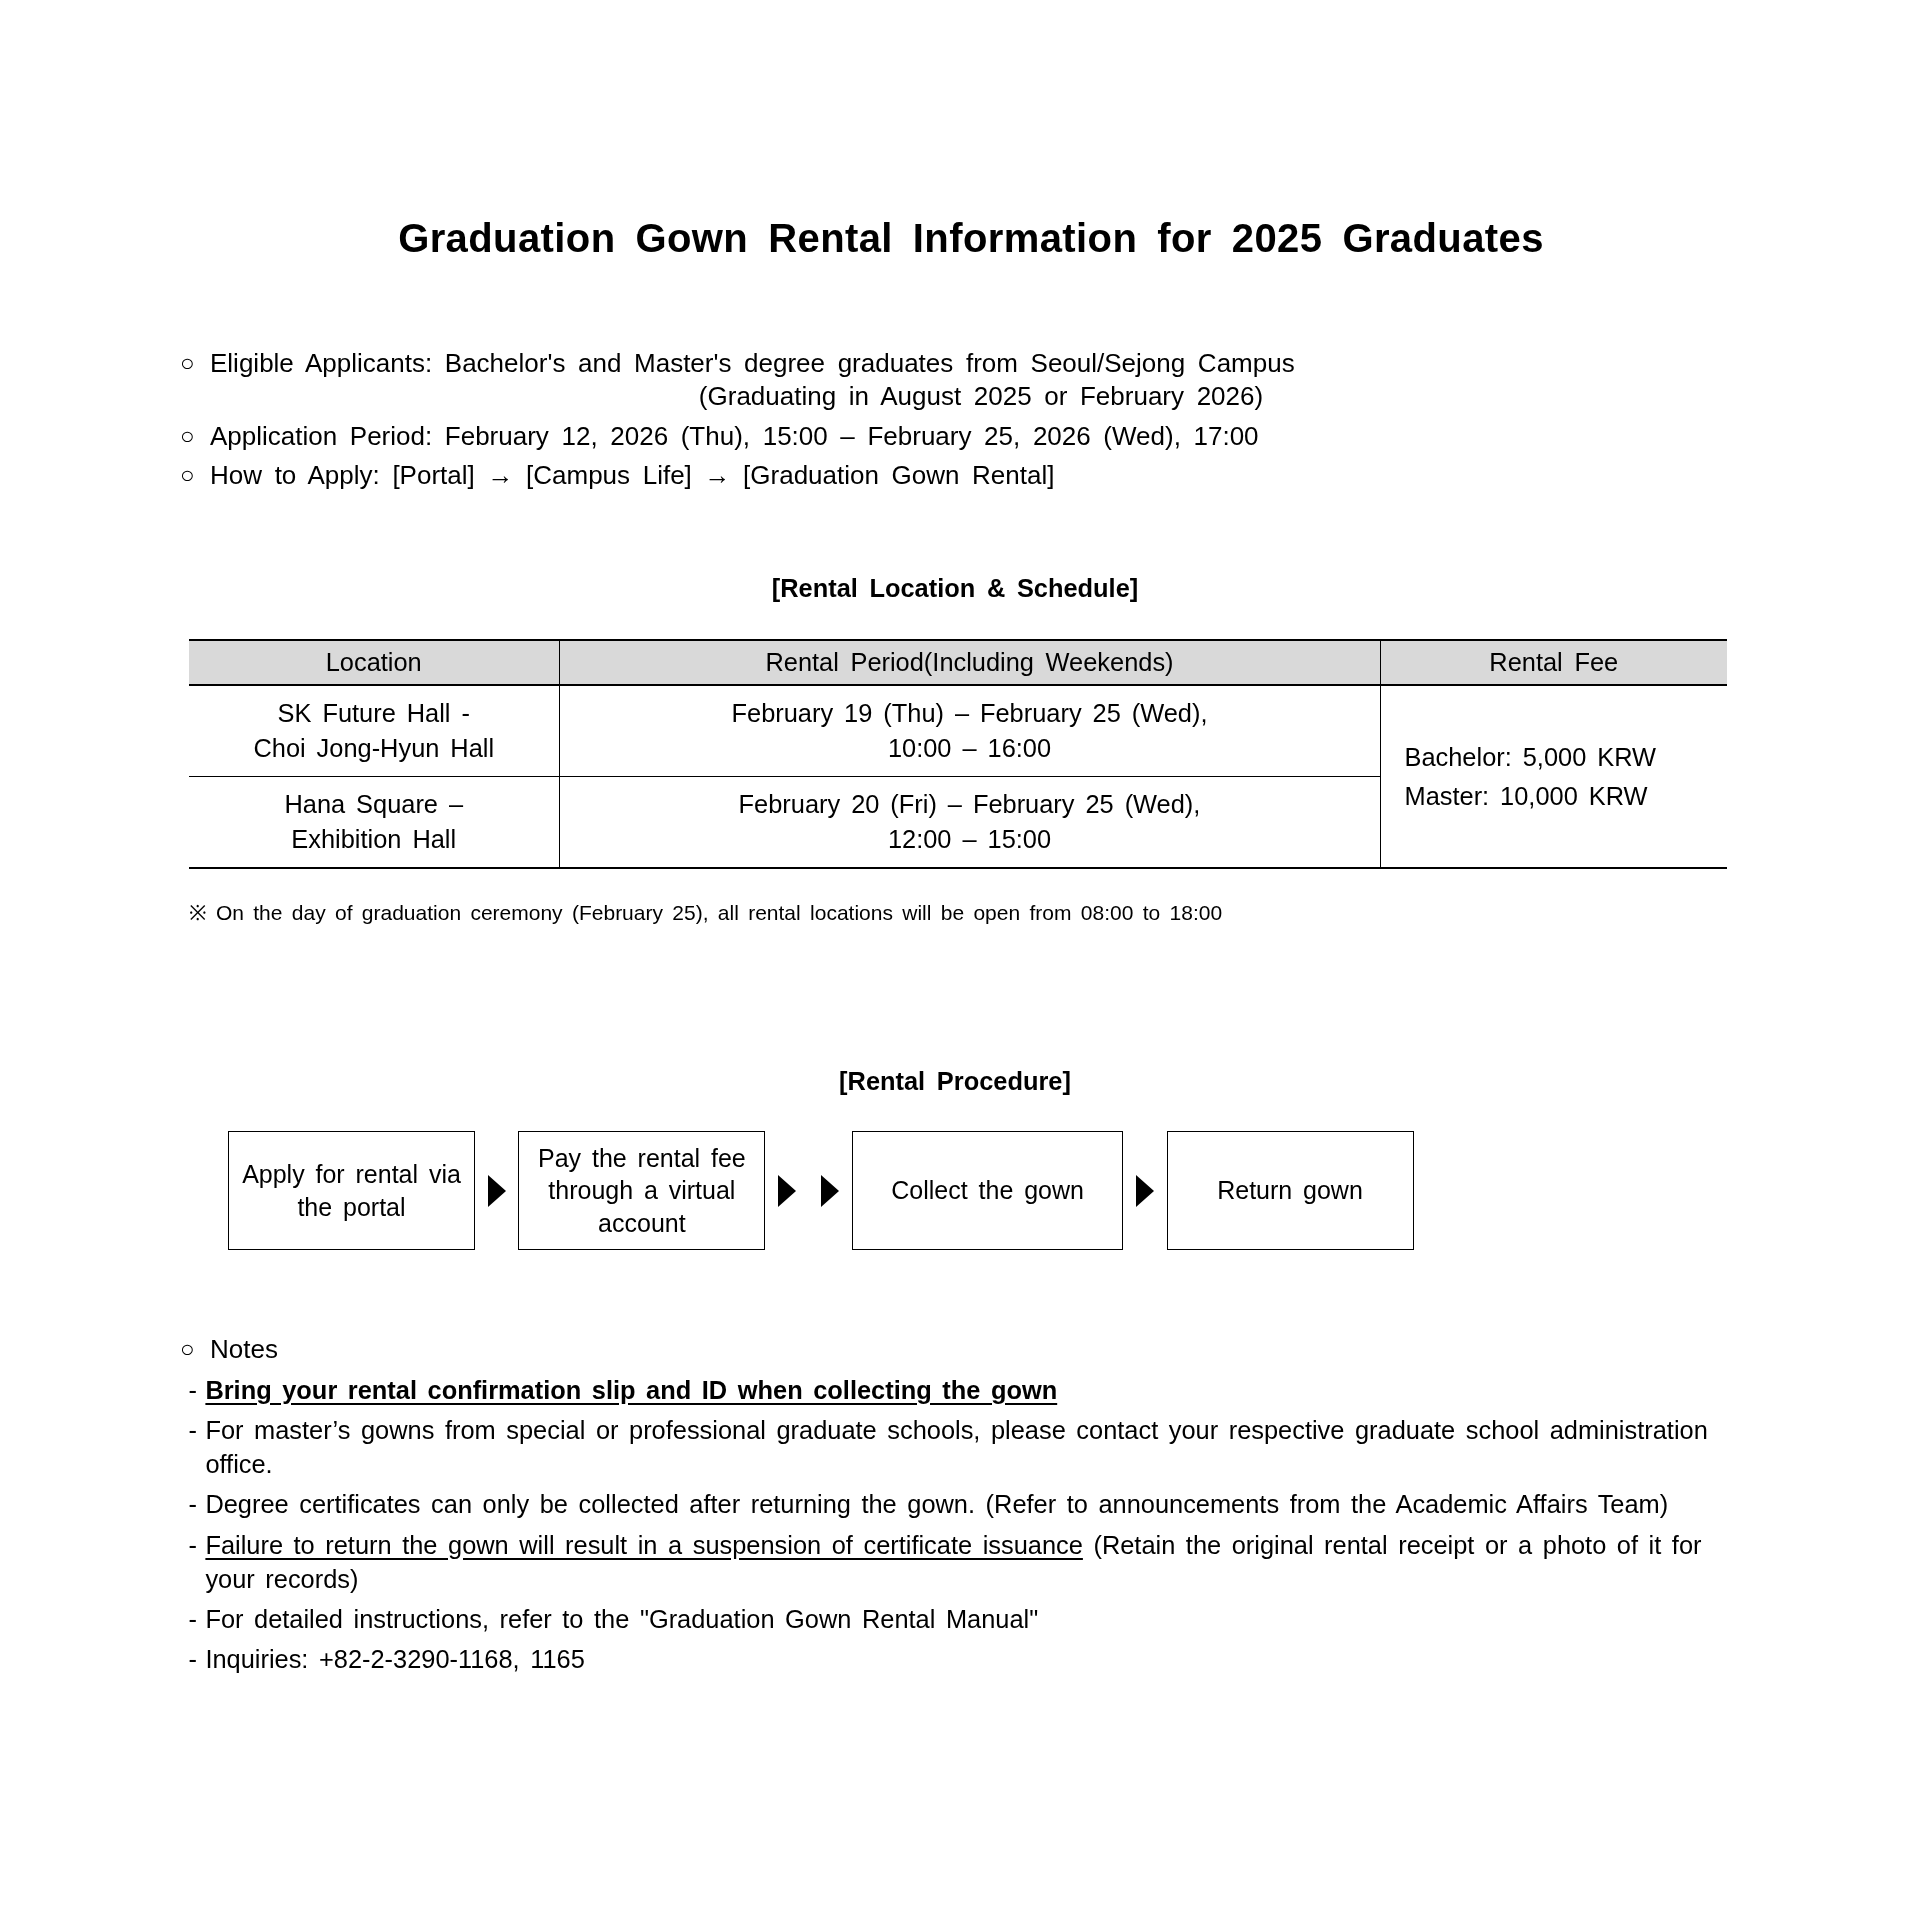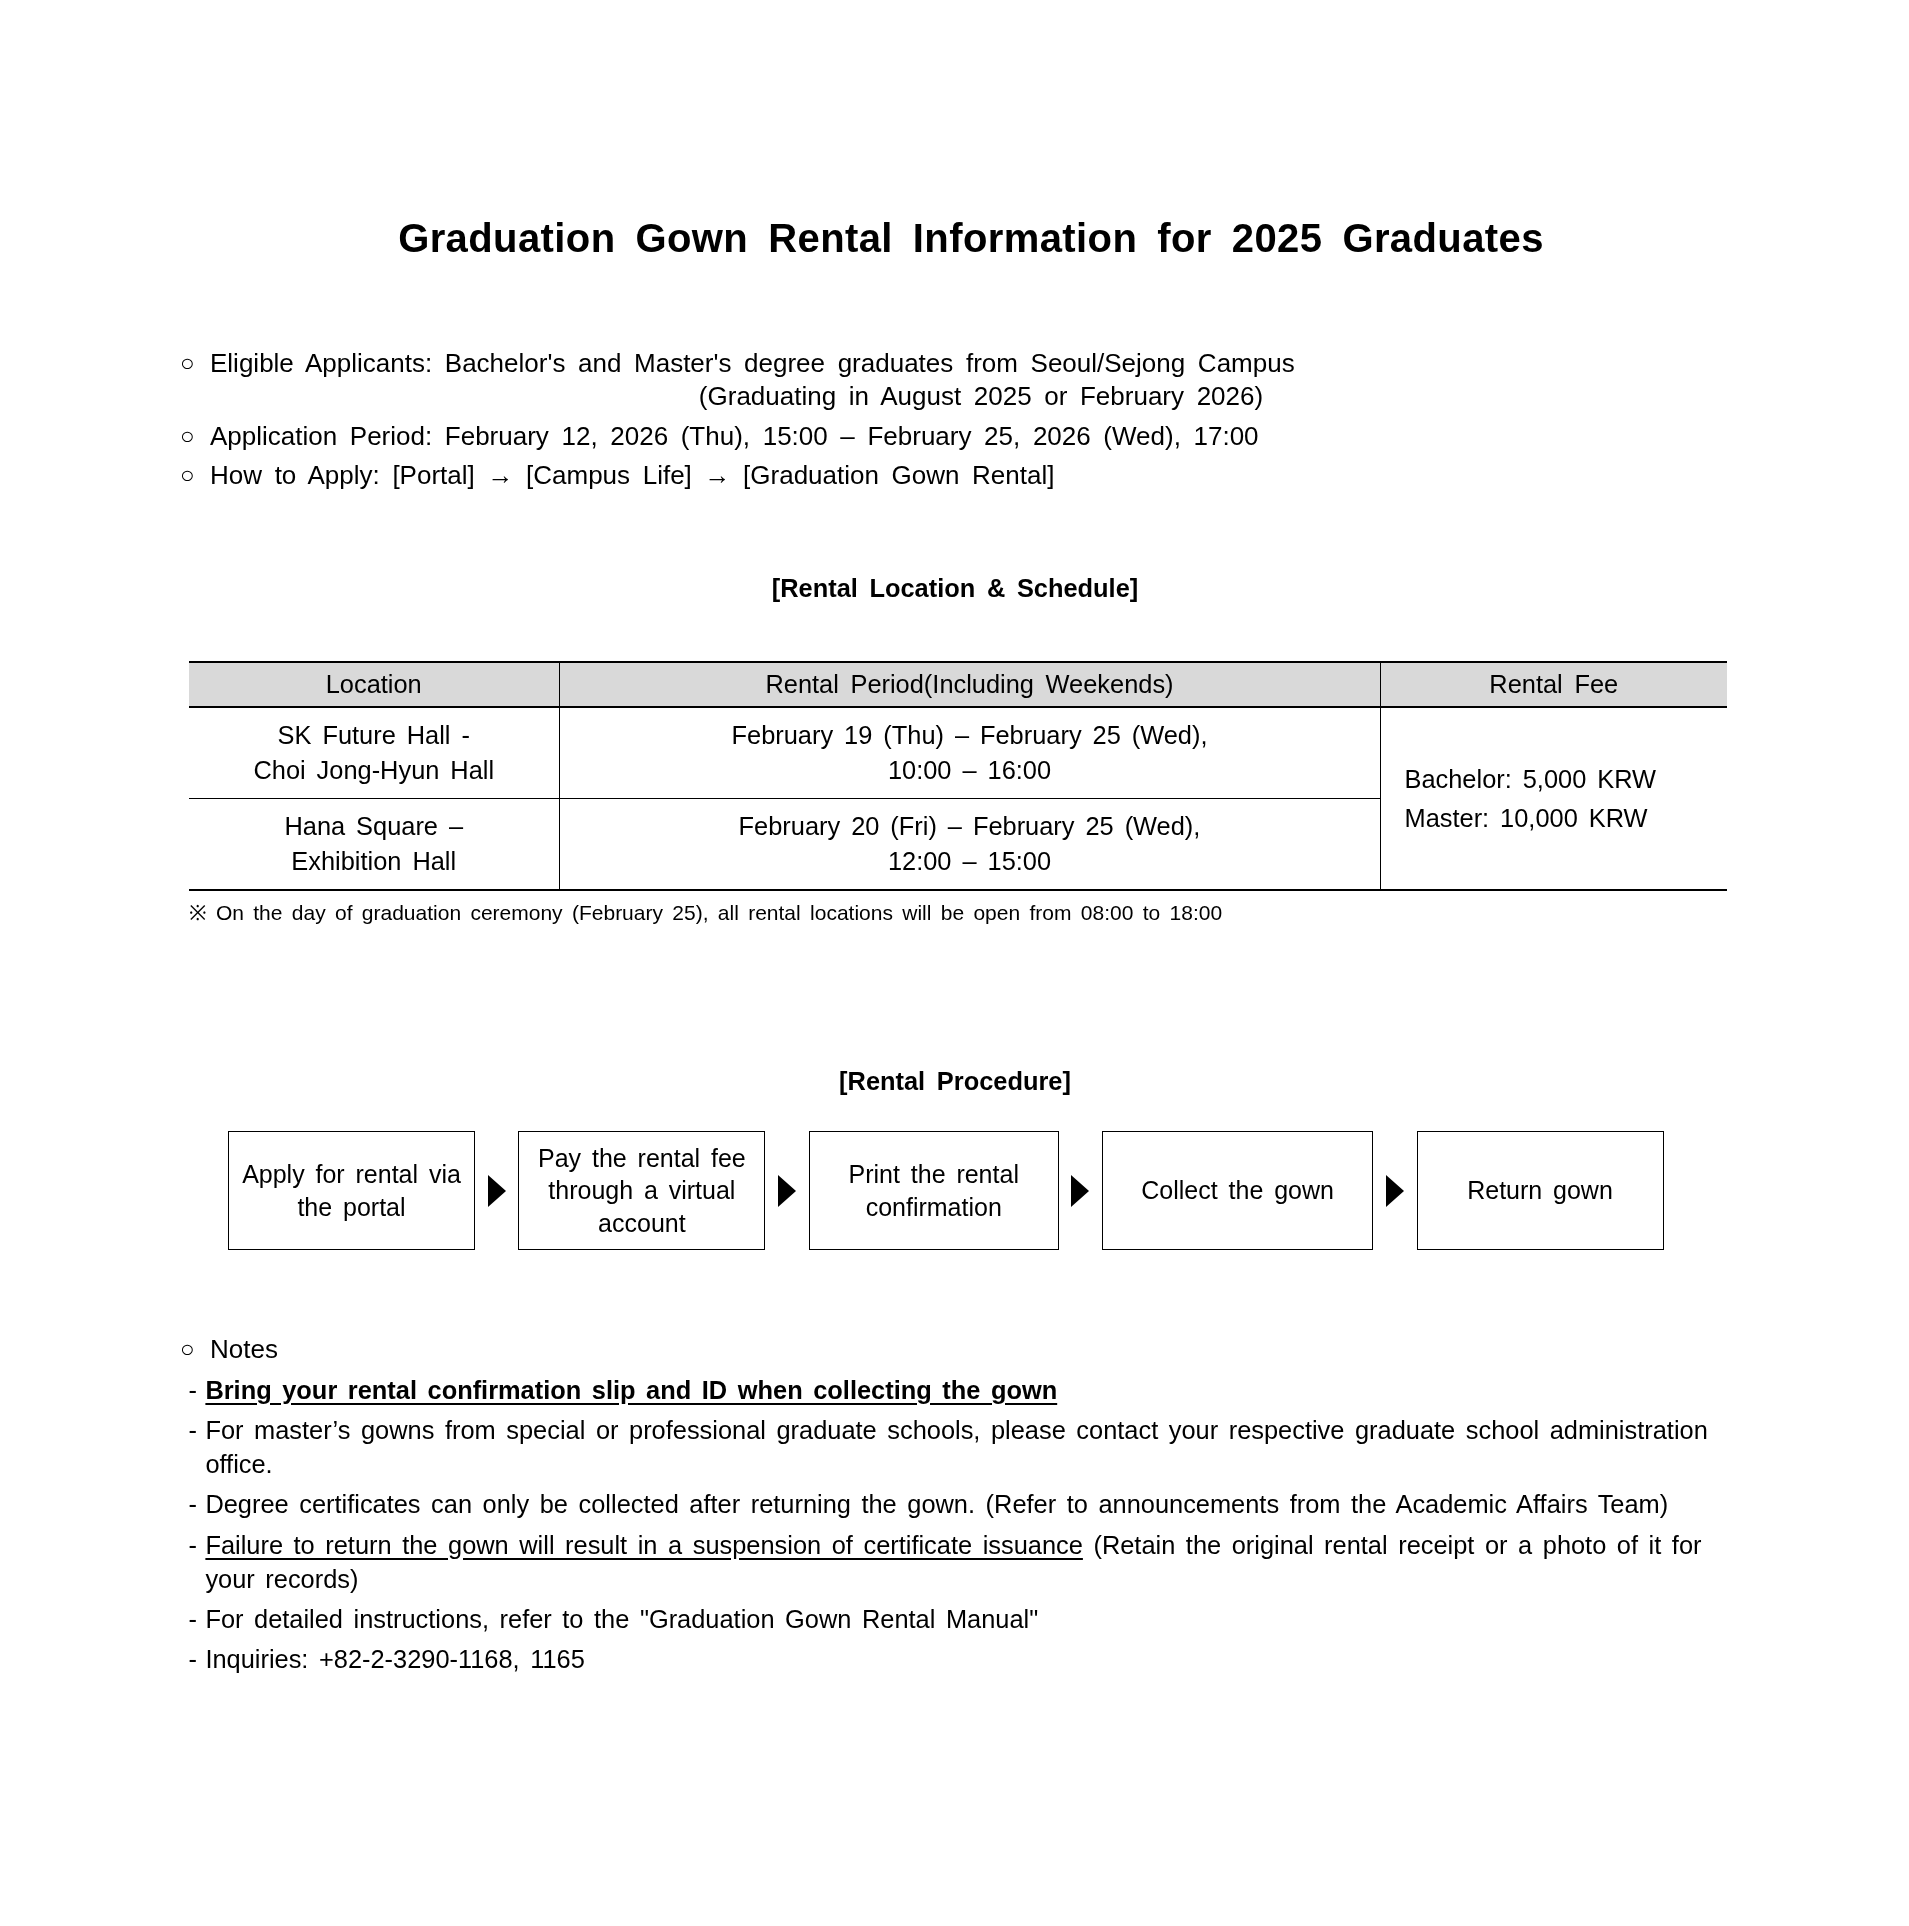--- a/index.html
+++ b/index.html
@@ -28,21 +28,21 @@
   .sub-center{ text-align:center; font-size:26px; line-height:1.28; word-spacing:5.4px; padding-left:23px; }
   .gap-sm{ height:6.2px; }
 
   
   .sec-caption{
     position:absolute; width:1910px; text-align:center;
     font-size:25.4px; font-weight:bold; word-spacing:4.6px;
   }
 
   
-  .tbl-wrap{ position:absolute; left:189px; top:661px; width:1537px; }
+  .tbl-wrap{ position:absolute; left:189px; top:639px; width:1537px; }
   table.sched{ border-collapse:collapse; width:1537px; table-layout:fixed; font-size:25.4px; }
   table.sched col.c1{ width:370px; }
   table.sched col.c2{ width:821px; }
   table.sched col.c3{ width:347px; }
   table.sched th, table.sched td{ padding:0; margin:0; }
   table.sched thead th{
     background:#d9d9d9;
     border-top:2.7px solid #000;
     border-bottom:2.7px solid #000;
     height:43px;
@@ -197,21 +197,20 @@
 
   <div class="tbl-note">※ On the day of graduation ceremony (February 25), all rental locations will be open from 08:00 to 18:00</div>
 
   <div class="sec-caption" style="top:1067px;">[Rental Procedure]</div>
 
   <div class="flow">
     <div class="flow-box fb1">Apply for rental via the portal</div>
     <div class="flow-arrow"></div>
     <div class="flow-box fb2">Pay the rental fee through a virtual account</div>
     <div class="flow-arrow"></div>
-    <div class="flow-box fb3">Print the rental confirmation</div>
     <div class="flow-arrow"></div>
     <div class="flow-box fb4">Collect the gown</div>
     <div class="flow-arrow"></div>
     <div class="flow-box fb5">Return gown</div>
   </div>
 
   <div class="notes">
 
     <div class="notes-head">
       <span class="bullet-mark">○</span>

